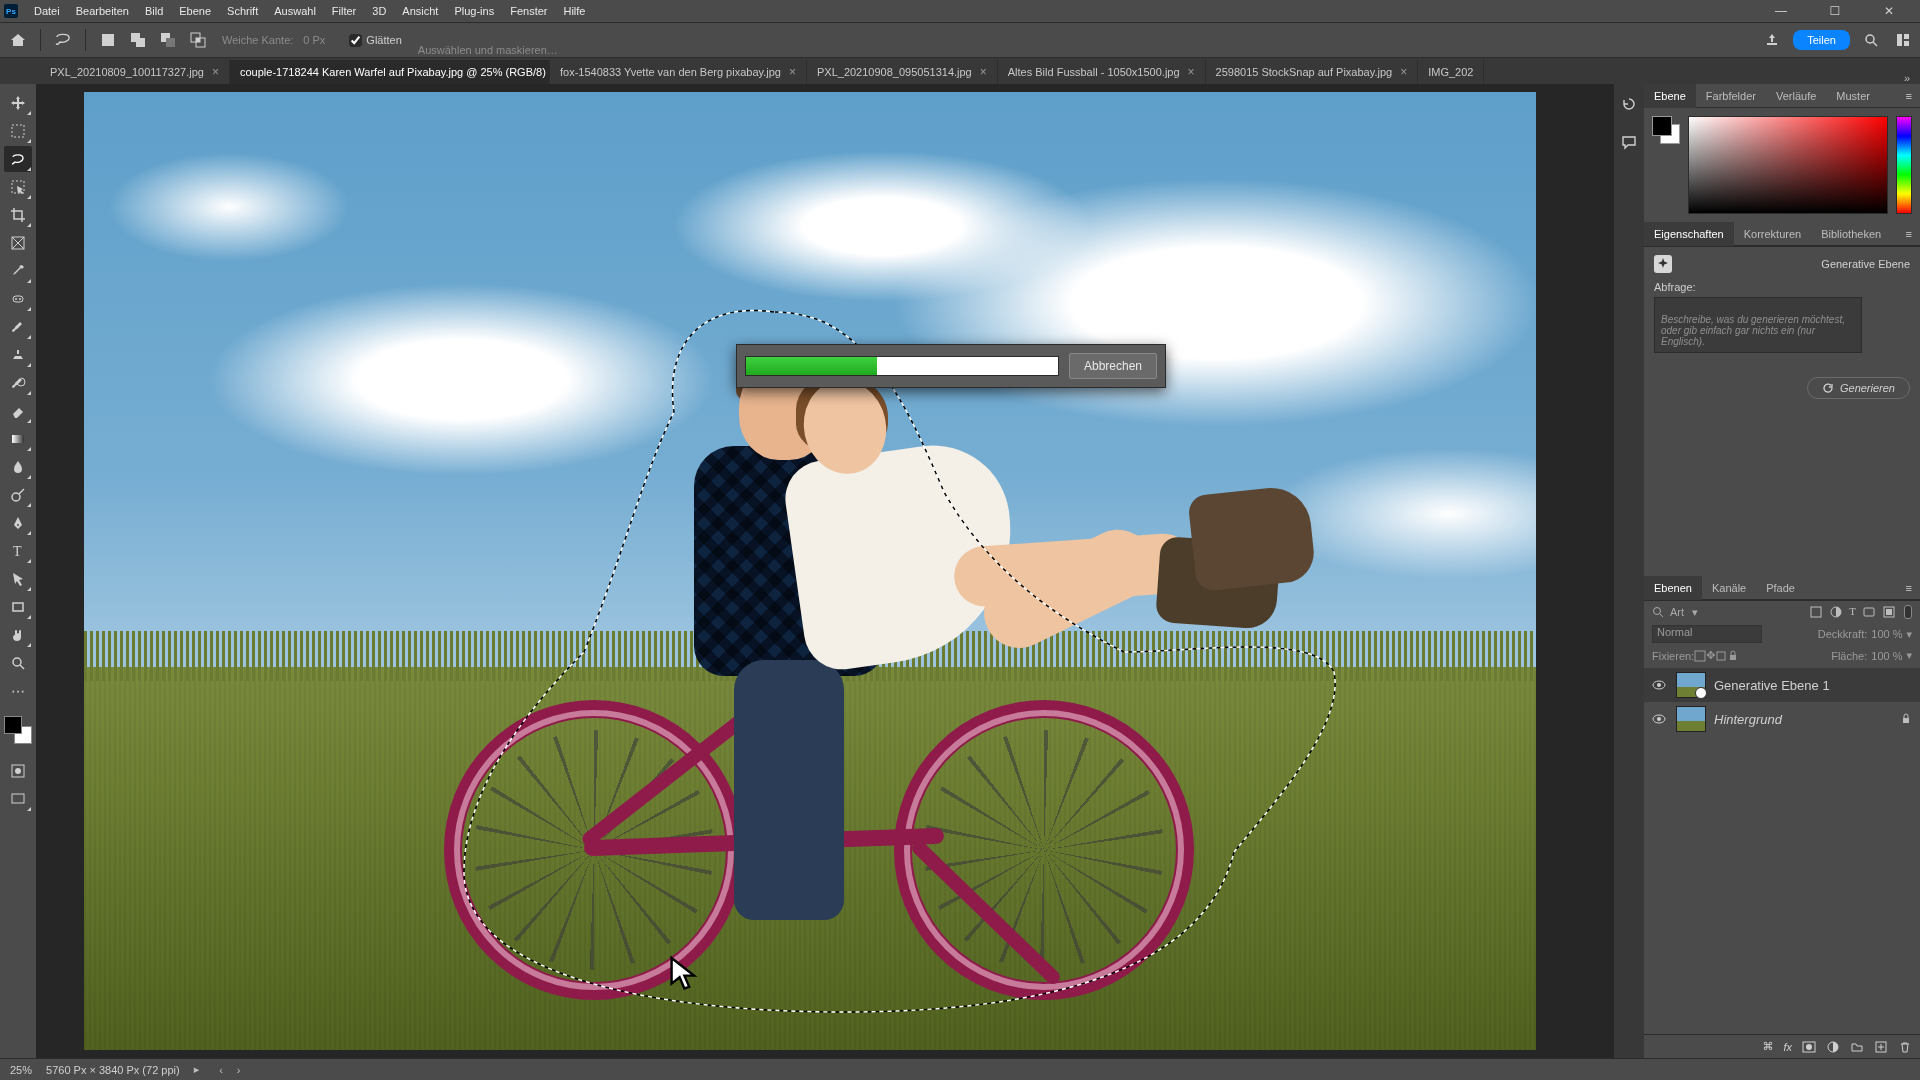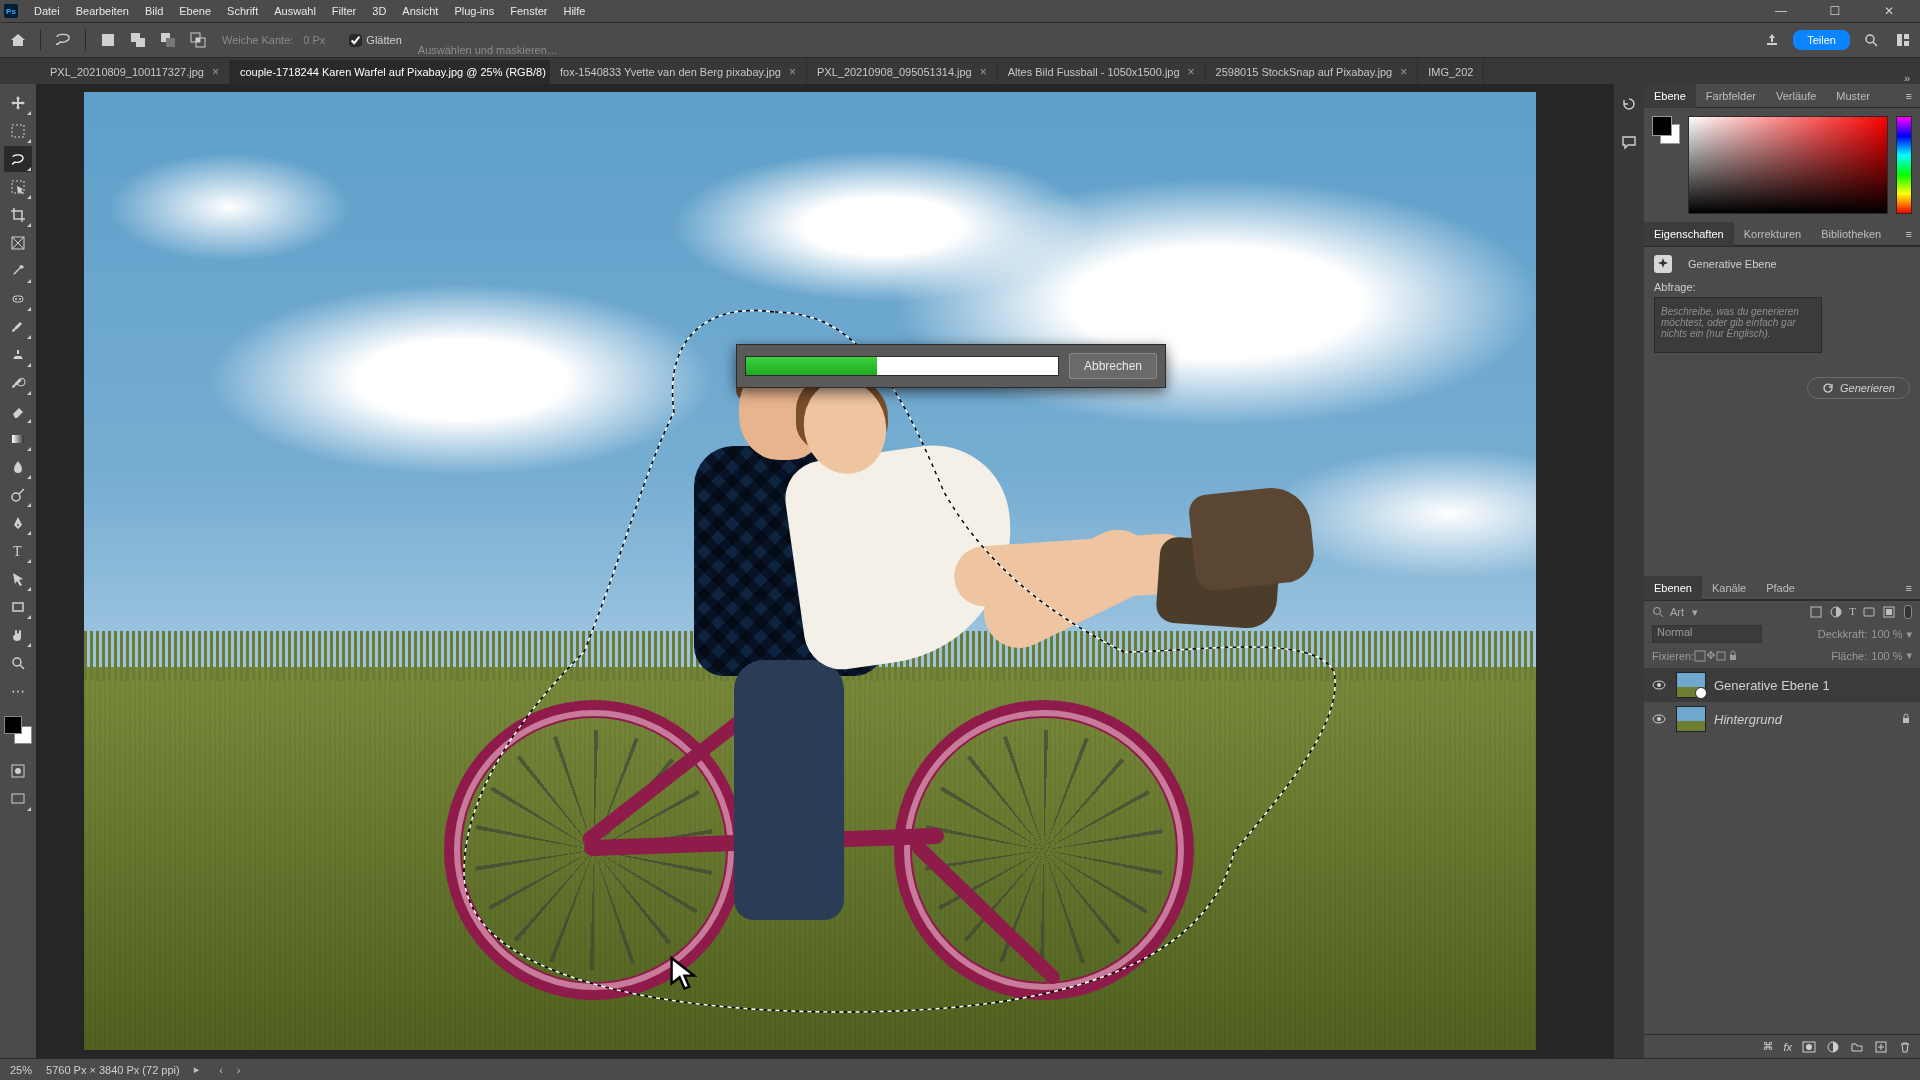--- a/index.html
+++ b/index.html
@@ -111,24 +111,24 @@
 .panel-tabs .ptab.active { background:#3b3b3b; color:#fff; }
 .panel-tabs .menu { margin-left:auto; padding: 0 8px; color:#cfcfcf; }
 .color-panel { height: 114px; display:flex; align-items: stretch; padding: 8px; gap: 8px; }
 .color-panel .swatch-pair { position:relative; width: 28px; }
 .color-panel .swatch-pair .fg2{ position:absolute; top:0; left:0; width:20px; height:20px; background:#000; border:1px solid #999;}
 .color-panel .swatch-pair .bg2{ position:absolute; top:8px; left:8px; width:20px; height:20px; background:#fff; border:1px solid #999;}
 .color-panel .picker { flex:1; position:relative; background: linear-gradient(to top, #000, rgba(0,0,0,0)), linear-gradient(to right, #fff, #ff0000); border:1px solid #2b2b2b; }
 .color-panel .hue { width: 16px; background: linear-gradient(#f0f, #00f, #0ff, #0f0, #ff0, #f00); border:1px solid #2b2b2b; }
 
 .props-panel { padding: 8px 10px; border-top: 1px solid #2b2b2b; min-height: 330px; }
-.props-panel .row1 { display:flex; align-items:center; gap:16px; margin-bottom: 8px; }
+.props-panel .row1 { display:flex; align-items:center; gap:8px; margin-bottom: 8px; justify-content: space-between; }
 .props-panel .gen-icon { width:18px; height:18px; background:#d8d8d8; border-radius:3px; display:flex;align-items:center;justify-content:center; }
 .props-panel .field-label { color:#cfcfcf; margin-top: 6px; margin-bottom: 4px; }
-.props-panel .prompt-box { width: 168px; height: 56px; background:#3b3b3b; border:1px solid #2b2b2b; color:#8f8f8f; font-size: 10px; padding: 8px 6px; font-style: italic; }
+.props-panel .prompt-box { width: 208px; height: 56px; background:#3b3b3b; border:1px solid #2b2b2b; color:#8f8f8f; font-size: 10px; padding: 16px 6px; font-style: italic; }
 .props-panel .gen-btn-row { display:flex; justify-content: flex-end; margin-top: 24px; font-style: italic; }
 .props-panel .gen-btn { display:flex; align-items:center; gap:6px; padding: 4px 14px; border:1px solid #6a6a6a; border-radius: 12px; background:#4b4b4b; }
 
 .layers-panel { flex:1; border-top:1px solid #2b2b2b; display:flex; flex-direction:column; }
 .layers-top { padding: 4px 8px; display:flex; align-items:center; gap:8px; }
 .layers-top .search { flex:1; display:flex; align-items:center; gap:6px; color:#aaa; }
 .layers-top .filters { display:flex; gap:6px; color:#bdbdbd; }
 .layers-row2 { padding: 2px 8px 4px; display:flex; align-items:center; gap:8px; color:#9a9a9a; }
 .layers-row2 .blend { width: 110px; height:18px; border:1px solid #333; background:#3b3b3b; padding:0 4px; }
 .layers-row2 .right-opa { margin-left:auto; display:flex; align-items:center; gap:4px; }

